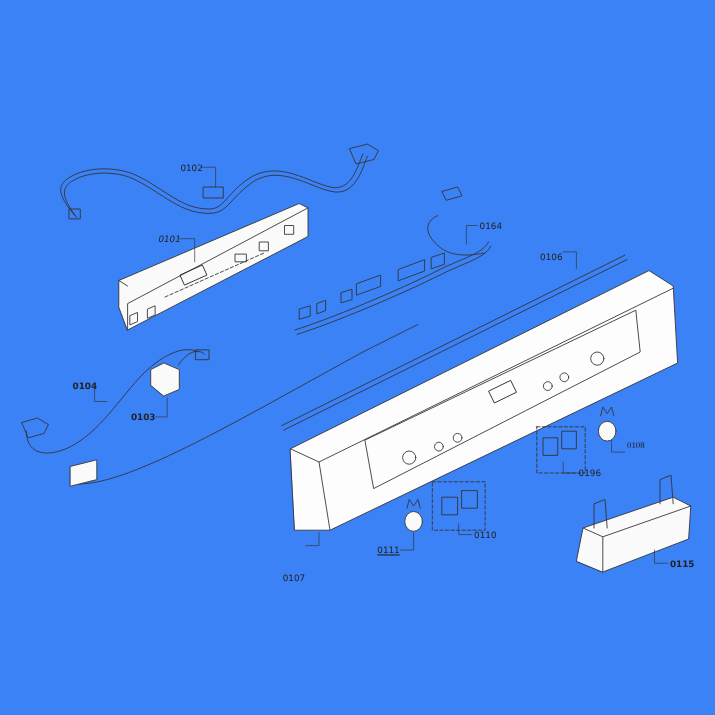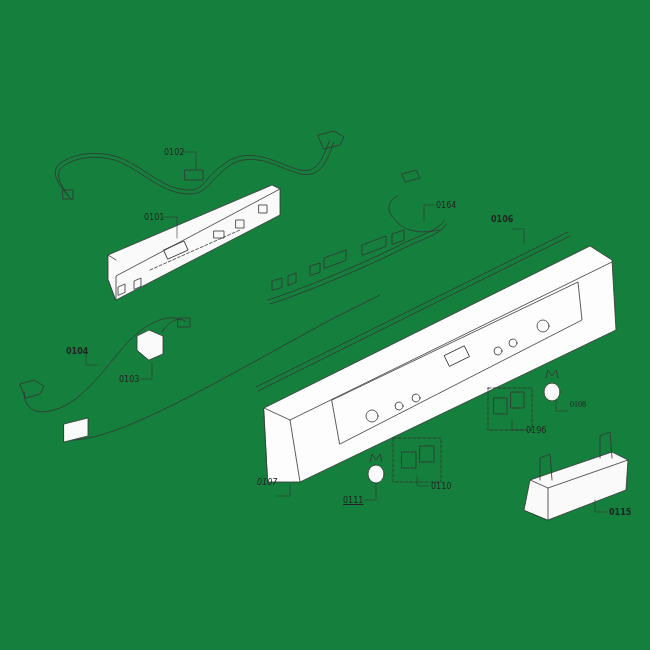--- a/index.html
+++ b/index.html
@@ -1,16 +1,16 @@
 <!DOCTYPE html>
 <html><head>
 <meta charset="utf-8">
 <style>
   html, body { margin: 0; padding: 0; background: #ffffff; }
-  #canvas { position: relative; width: 650px; height: 650px; background: #15803d; overflow: hidden; }
+  #canvas { position: relative; width: 650px; height: 650px; background: #3b82f6; overflow: hidden; }
   svg { position: absolute; left: 0; top: 0; }
   .label { position: absolute; font-family: "DejaVu Sans", sans-serif; font-size: 8px; color: #222; line-height: 1; white-space: nowrap; }
 </style>
 </head>
 <body>
 
 <div id="canvas">
   <svg width="650" height="650" viewBox="0 0 650 650">
     <g fill="none" stroke="#333" stroke-width="0.8" stroke-linejoin="round" stroke-linecap="round">
 
@@ -118,24 +118,24 @@
         <path d="M568,411 L556,411 L556,400"></path>
         <path d="M524,430 L512,430 L512,420"></path>
         <path d="M429,486 L417,486 L417,476"></path>
         <path d="M364,500 L376,500 L376,484"></path>
         <path d="M607,512 L595,512 L595,500"></path>
       </g>
     </g>
   </svg>
 
   <span class="label" style="left:164px; top:149px;">0102</span>
-  <span class="label" style="left:144px; top:214px;">0101</span>
-  <span class="label" style="left:119px; top:376px;">0103</span>
+  <span class="label" style="left:144px; top:214px;font-style:italic;">0101</span>
+  <span class="label" style="left:119px; top:376px;font-weight:bold;">0103</span>
   <span class="label" style="left:66px; top:348px;font-weight:bold;">0104</span>
   <span class="label" style="left:436px; top:202px;">0164</span>
-  <span class="label" style="left:491px; top:216px;font-weight:bold;">0106</span>
-  <span class="label" style="left:257px; top:479px;font-style:italic;">0107</span>
+  <span class="label" style="left:491px; top:230px;">0106</span>
+  <span class="label" style="left:257px; top:522px;">0107</span>
   <span class="label" style="left:570px; top:401px;font-family:Liberation Serif, serif;">0108</span>
   <span class="label" style="left:526px; top:427px;">0196</span>
   <span class="label" style="left:431px; top:483px;">0110</span>
   <span class="label" style="left:343px; top:497px;text-decoration:underline;">0111</span>
   <span class="label" style="left:609px; top:509px;font-weight:bold;">0115</span>
 </div>
 
 </body></html>

